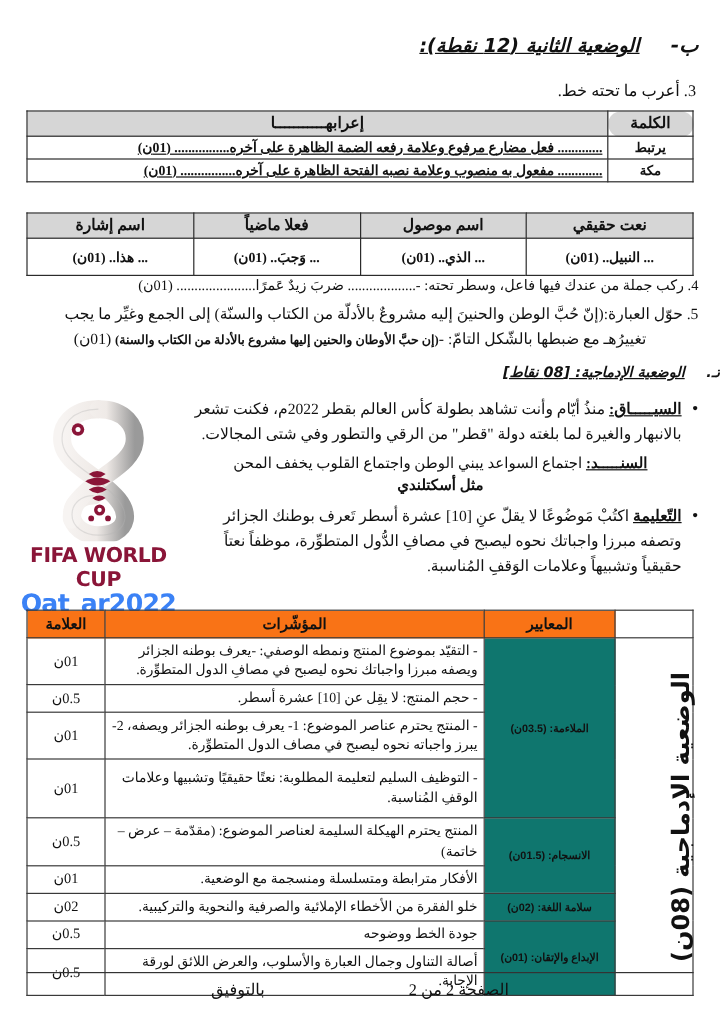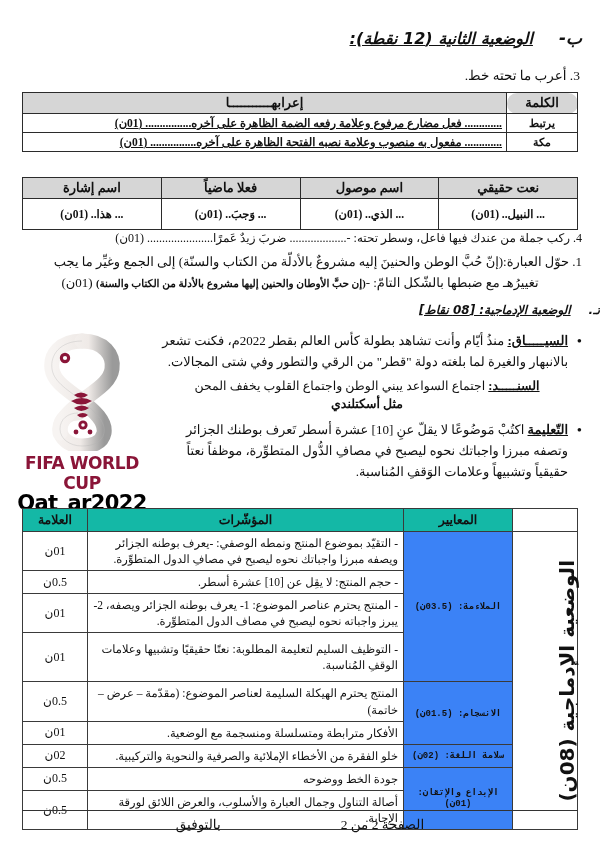--- a/index.html
+++ b/index.html
@@ -91,37 +91,37 @@
   
   .logo{position:absolute;top:333px;right:452px;width:132px;text-align:center;}
   .logo svg{display:block;margin:0 auto;}
   .logo .l1{
     font-family:"DejaVu Sans","Liberation Sans",sans-serif;
     font-weight:bold;color:#8a1538;font-size:17px;letter-spacing:-.4px;
     margin-top:2px;direction:ltr;
   }
   .logo .l2{
     font-family:"DejaVu Sans","Liberation Sans",sans-serif;
-    font-weight:bold;color:#000000;font-size:21px;letter-spacing:-.6px;
+    font-weight:bold;color:#3b82f6;font-size:21px;letter-spacing:-.6px;
     margin-top:-2px;direction:ltr;
   }
 
   
   #tbl-grade{
     position:absolute;top:508px;right:22px;width:556px;border-collapse:collapse;
     direction:rtl;
   }
   #tbl-grade th,#tbl-grade td{border:1px solid #3a3a3a;}
-  #tbl-grade th{background:#14b8a6;font-size:12.5px;font-weight:bold;padding:3px 4px;text-align:center;}
+  #tbl-grade th{background:#f97316;font-size:12.5px;font-weight:bold;padding:3px 4px;text-align:center;}
   #tbl-grade td.sit{
     width:56px;background:#fff;text-align:center;vertical-align:middle;padding:0;
   }
   #tbl-grade td.crit{
-    width:100px;background:#3b82f6;text-align:center;font-size:9px;
-    font-weight:bold;font-family:Liberation Mono, monospace;
+    width:100px;background:#0f766e;text-align:center;font-size:9px;
+    font-weight:bold;font-family:Liberation Sans, sans-serif;
     padding:2px 3px;
   }
   #tbl-grade td.ind{
     text-align:right;font-size:11.5px;padding:3px 5px;line-height:1.4;
   }
   #tbl-grade td.mark{
     width:56px;text-align:center;font-size:12px;padding:3px;
   }
   .vtxt{
     writing-mode:vertical-rl;transform:rotate(180deg);
@@ -191,21 +191,21 @@
         <td>... هذا.. (01ن)</td>
       </tr>
     </tbody>
   </table>
 
   <div class="q q4b ar">
     <span>4. ركب جملة من عندك فيها فاعل، وسطر تحته: -................... ضربَ زيدٌ عَمرًا...................... (01ن)</span>
   </div>
 
   <div class="q q5 ar">
-    <span>1. حوّل العبارة:(إنّ حُبَّ الوطن والحنينَ إليه مشروعٌ بالأدلّة من الكتاب والسنّة) إلى الجمع وغيِّر ما يجب</span>
+    <span>5. حوّل العبارة:(إنّ حُبَّ الوطن والحنينَ إليه مشروعٌ بالأدلّة من الكتاب والسنّة) إلى الجمع وغيِّر ما يجب</span>
     <span class="l2">
       <span>تغييرُهـ مع ضبطها بالشّكل التامّ: -</span><span class="small">(إن حبَّ الأوطان والحنين إليها مشروع بالأدلة من الكتاب والسنة)</span>
       <span>(01ن)</span>
     </span>
   </div>
 
   <div class="integ-head">
     <span class="hand lbl">تـ.</span><span class="hand ttl">الوضعية الإدماجية: [08 نقاط]</span>
   </div>
 

